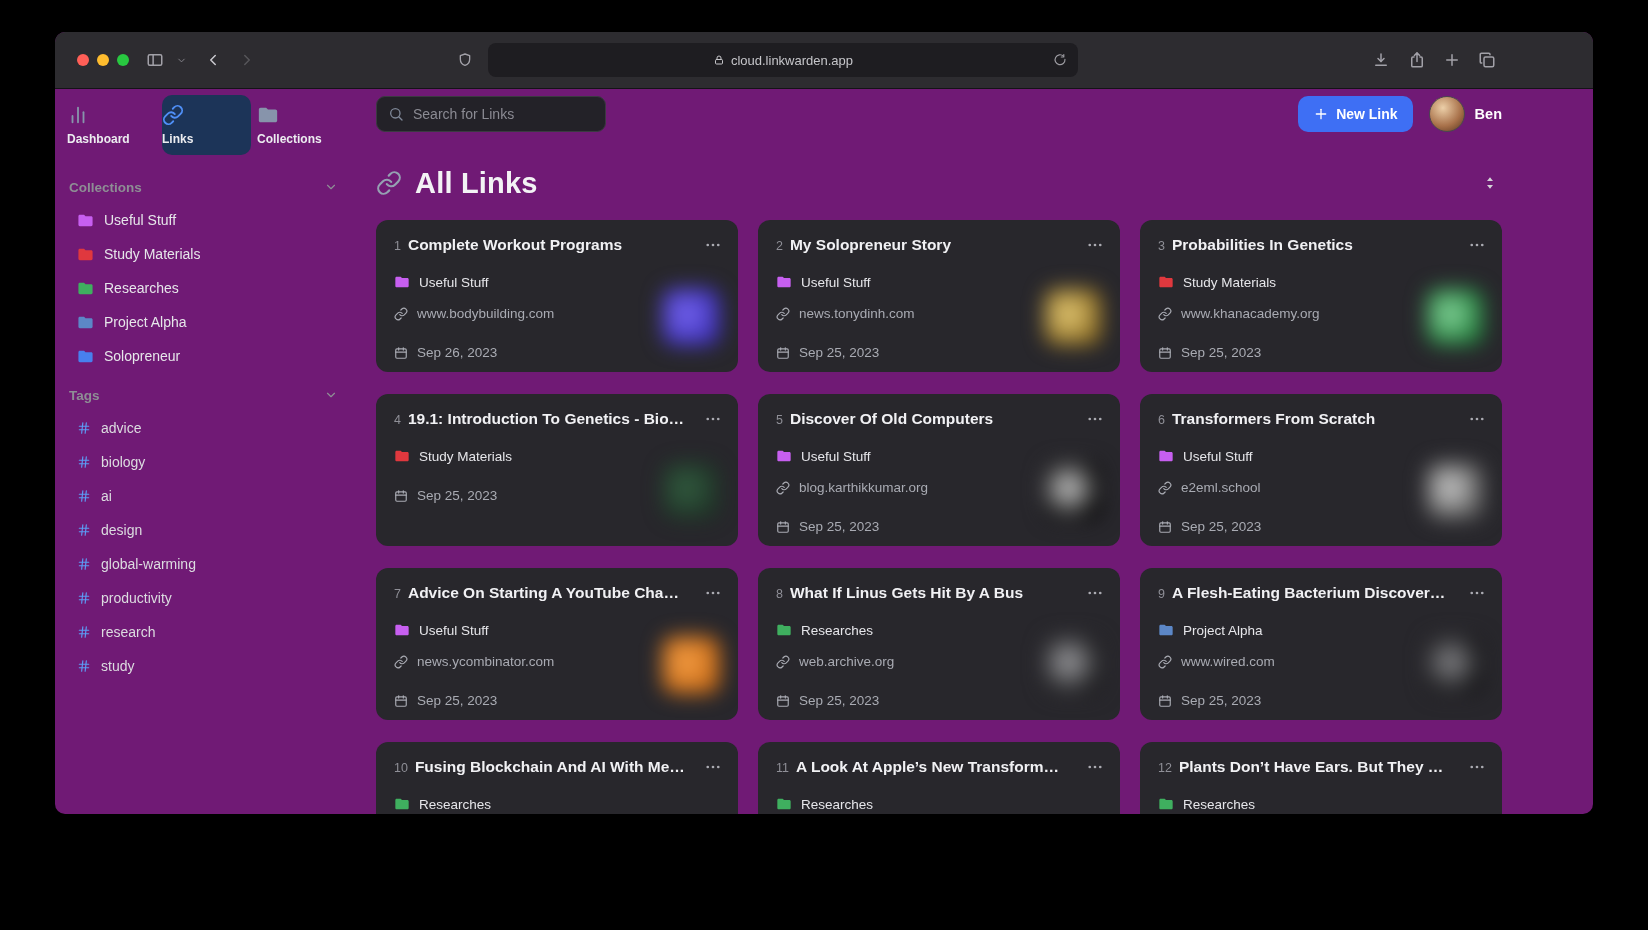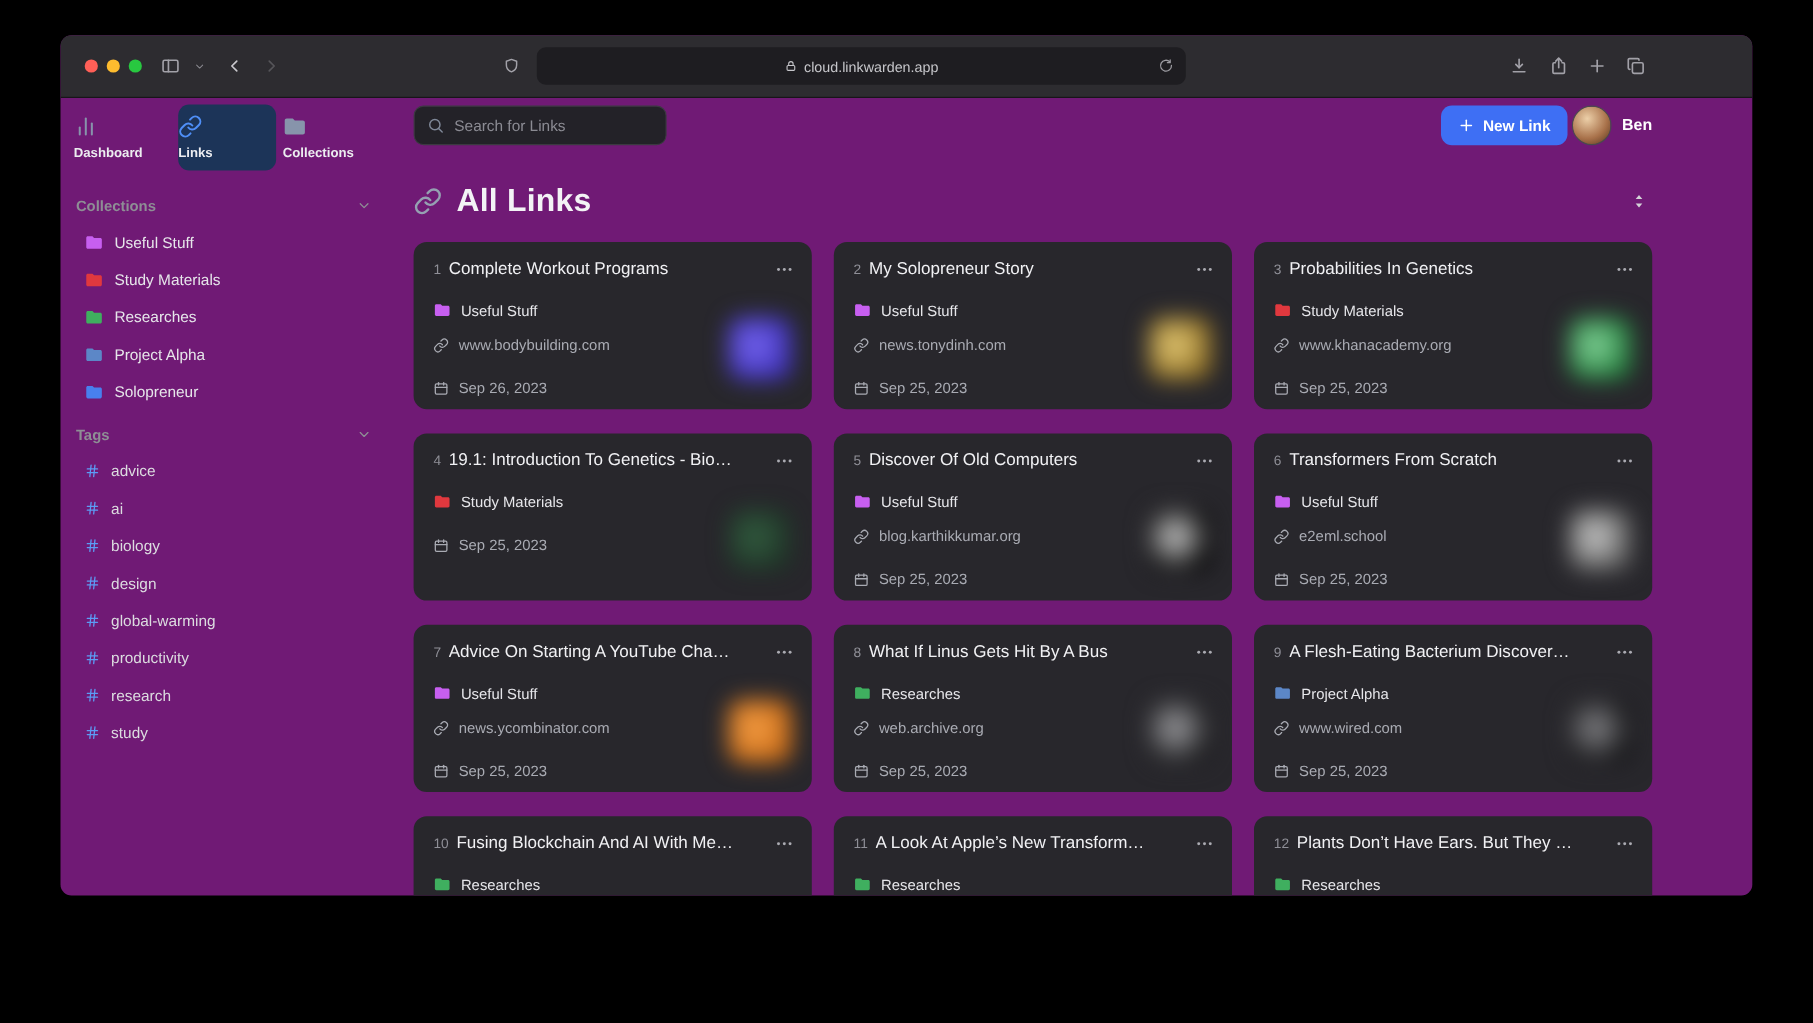--- a/index.html
+++ b/index.html
@@ -42,41 +42,41 @@
     font-size:14px;color:#e6e6ea;cursor:pointer}
   .sitem .hash{color:#5c9cf5}
   .sitem .tlabel{color:#dcdce0}
   
   .topbar{display:flex;align-items:center;justify-content:space-between;height:36px}
   .search{width:230px;height:36px;display:flex;align-items:center;gap:9px;padding:0 11px;
     background:#232228;border:1px solid #3b3a41;border-radius:9px;color:#7f8898}
   .search input{flex:1;background:transparent;border:none;outline:none;color:#d8d8dc;font-size:14px;
     font-family:"Liberation Sans",sans-serif}
   .search input::placeholder{color:#8b8b93}
-  .rgroup{display:flex;align-items:flex-end;gap:4px}
+  .rgroup{display:flex;align-items:flex-end;gap:16px}
   .newlink{height:36px;padding:0 15px;border:none;border-radius:10px;background:#3e6ff4;color:#fff;
     font-size:14px;font-weight:700;display:flex;align-items:center;gap:7px;cursor:pointer;
     font-family:"Liberation Sans",sans-serif}
   .profile{display:flex;align-items:center;gap:10px;cursor:pointer}
   .avatar{width:36px;height:36px;border-radius:50%;
     background:radial-gradient(circle at 38% 32%,#eccfa8,#a8714a 58%,#5e3a22 95%);border:1px solid #4a494f}
   .uname{color:#fff;font-size:14.5px;font-weight:700}
   
   .titlerow{margin-top:31px;height:40px;display:flex;align-items:center;gap:13px}
   .titlerow .pticon{color:#95a0b2}
   .ptitle{color:#f3f3f5;font-size:29px;font-weight:600;letter-spacing:.2px}
   .sortbtn{margin-left:auto;background:none;border:none;color:#d4d4d8;cursor:pointer;width:24px;height:24px;
     display:flex;align-items:center;justify-content:center}
   
   .grid{margin-top:17px;display:grid;grid-template-columns:repeat(3,1fr);column-gap:20px;row-gap:22px}
   .card{position:relative;height:152px;background:#28272c;border-radius:12px;padding:16px 18px;
     overflow:hidden;cursor:pointer}
   .chead{display:flex;align-items:baseline;gap:7px;padding-right:30px}
   .num{color:#8f8f97;font-size:12.5px;flex:none}
-  .ctitle{color:#f1f1f4;font-size:15.5px;font-weight:400;white-space:nowrap;overflow:hidden;
+  .ctitle{color:#f1f1f4;font-size:15.5px;font-weight:700;white-space:nowrap;overflow:hidden;
     text-overflow:ellipsis;min-width:0}
   .menu{position:absolute;top:13px;right:13px;width:24px;height:24px;background:none;border:none;
     color:#ababb2;cursor:pointer;display:flex;align-items:center;justify-content:center}
   .crow{margin-top:18px;display:flex;align-items:center;gap:9px;font-size:13.5px;color:#e6e6ea;height:20px}
   .mrow{display:flex;align-items:center;gap:9px;font-size:13.5px;color:#a9abb3;height:19px}
   .mrow.url{margin-top:12px}
   .mrow.date{margin-top:20px}
   .blob{position:absolute;right:18px;top:68px;width:58px;height:58px;border-radius:14px;filter:blur(10px)}
 </style>
 </head>
@@ -302,27 +302,27 @@
       <div class="sitem">
         <svg class="ic i14 hash">
             <use href="#i-hash"></use>
           </svg>
         <span class="tlabel">advice</span>
       </div>
       <div class="sitem">
         <svg class="ic i14 hash">
             <use href="#i-hash"></use>
           </svg>
-        <span class="tlabel">ai</span>
+        <span class="tlabel">biology</span>
       </div>
       <div class="sitem">
         <svg class="ic i14 hash">
             <use href="#i-hash"></use>
           </svg>
-        <span class="tlabel">biology</span>
+        <span class="tlabel">ai</span>
       </div>
       <div class="sitem">
         <svg class="ic i14 hash">
             <use href="#i-hash"></use>
           </svg>
         <span class="tlabel">design</span>
       </div>
       <div class="sitem">
         <svg class="ic i14 hash">
             <use href="#i-hash"></use>

